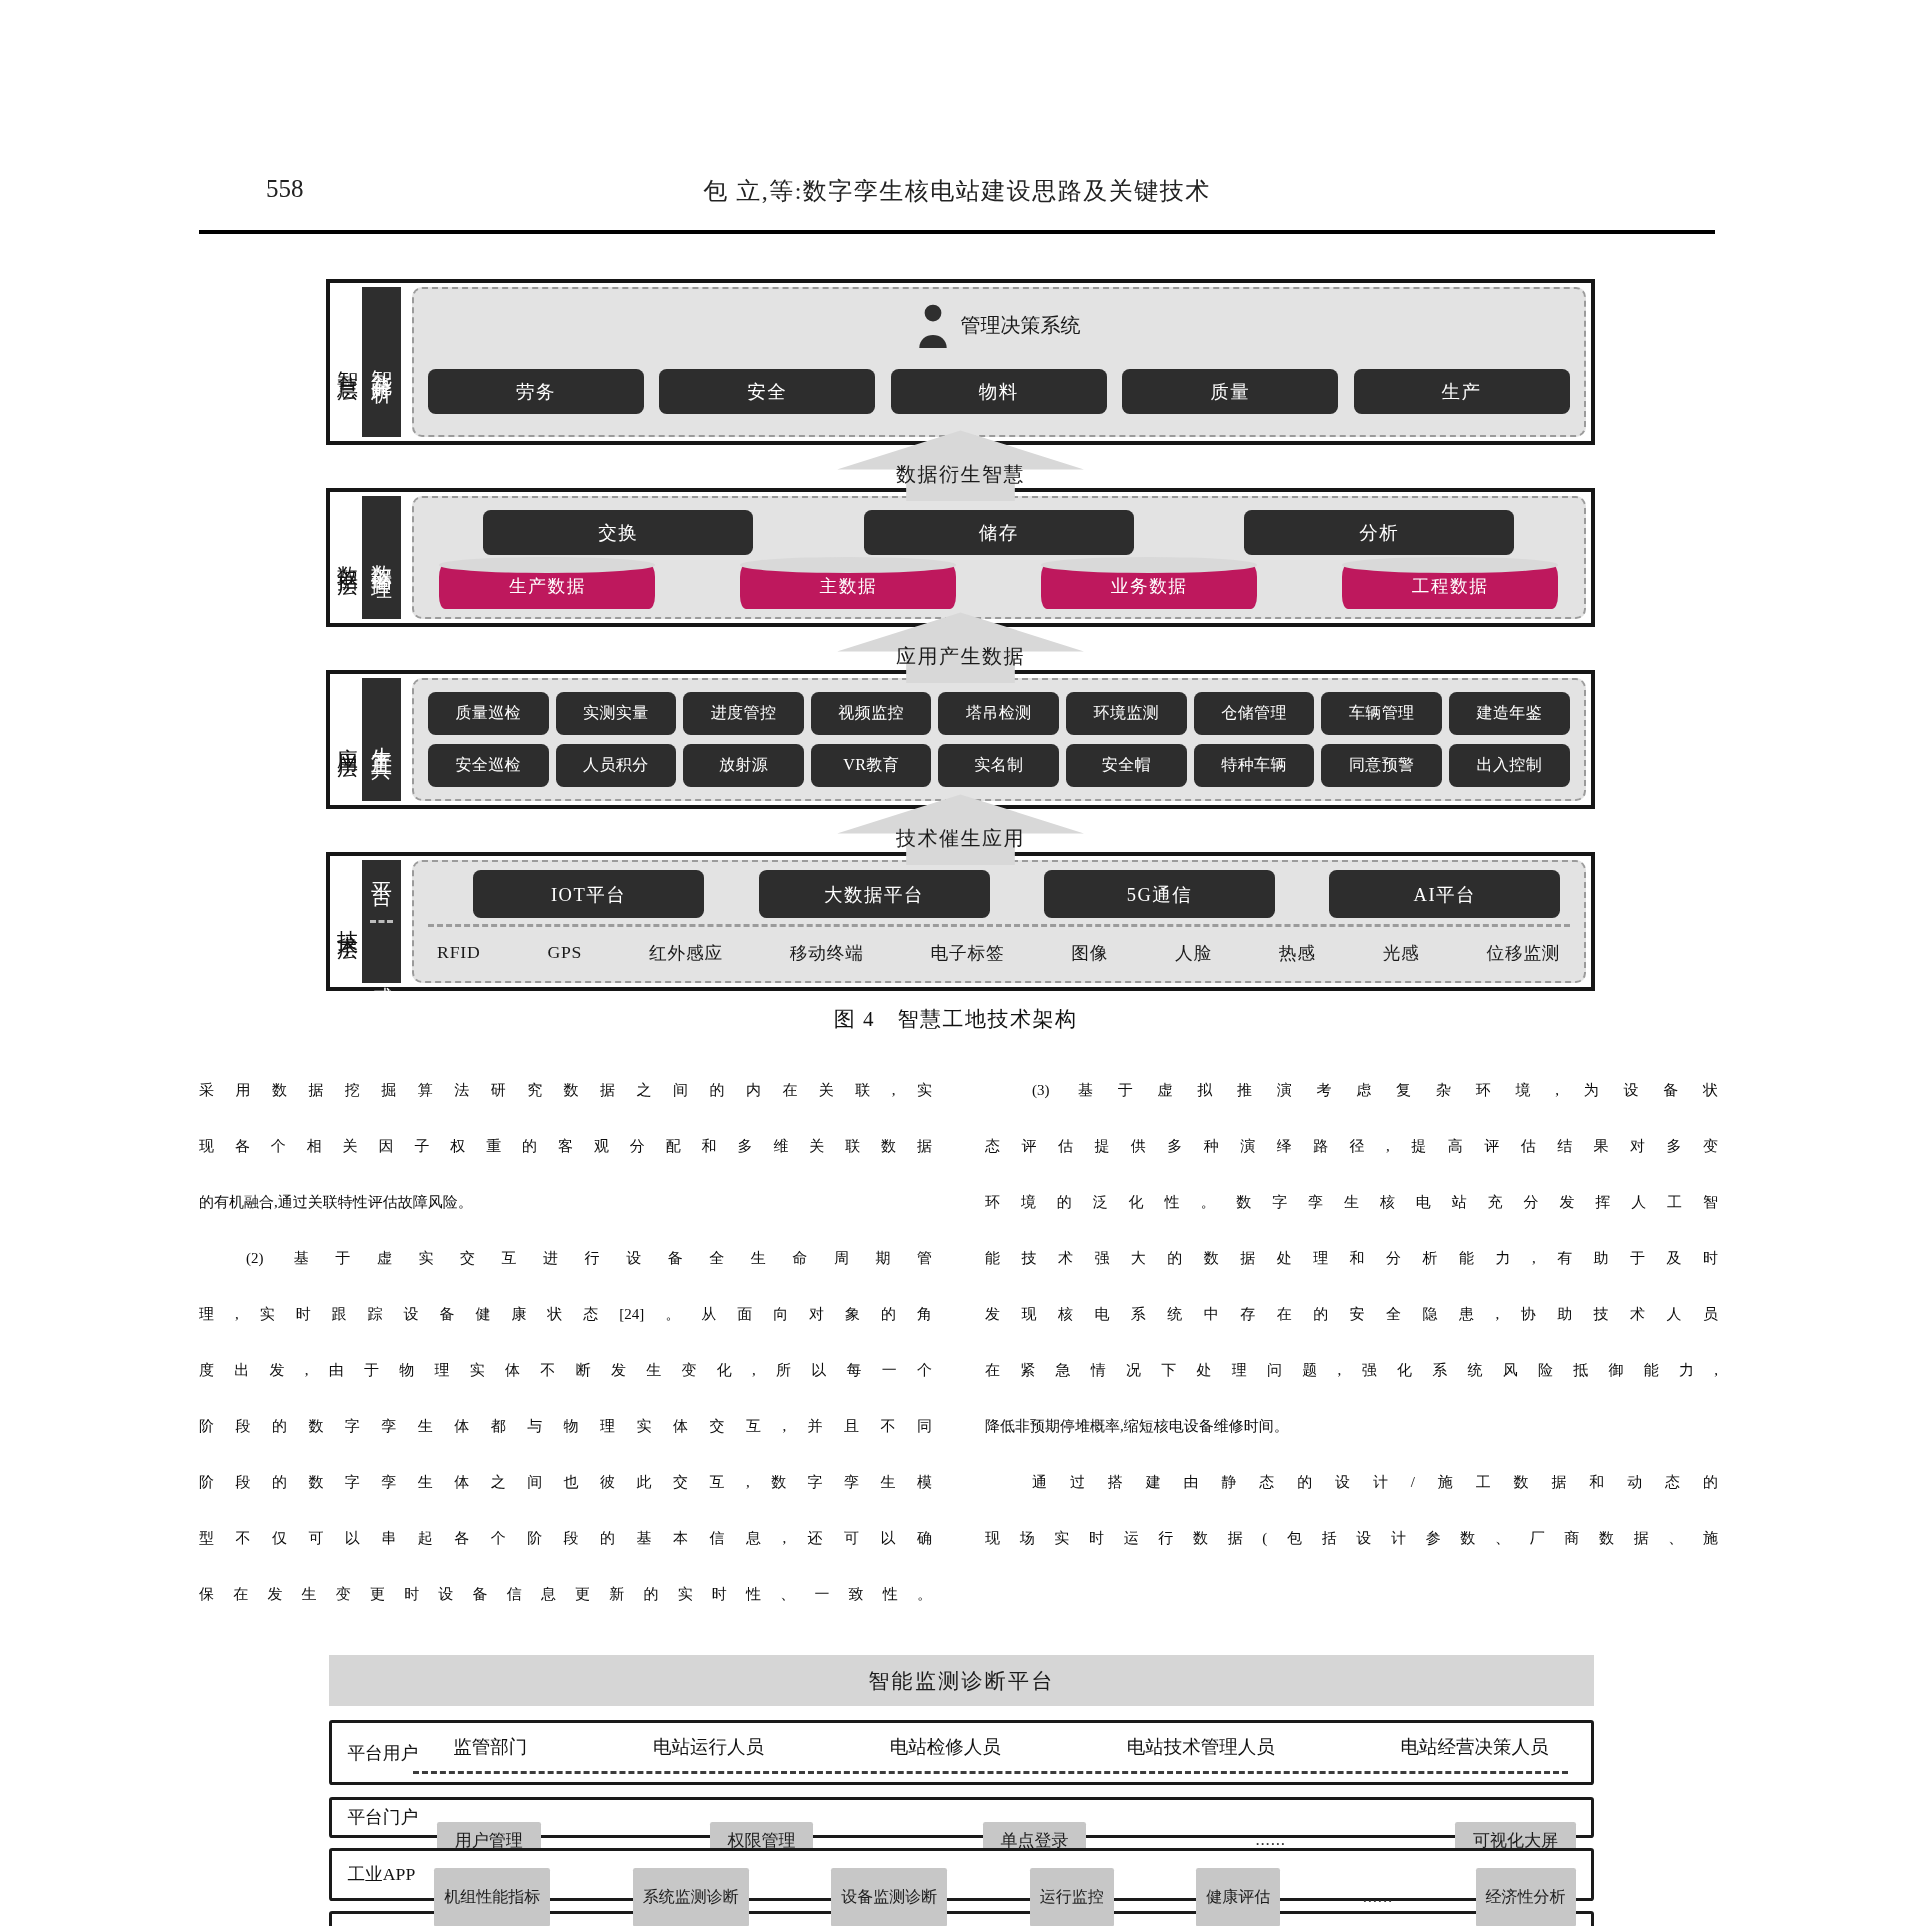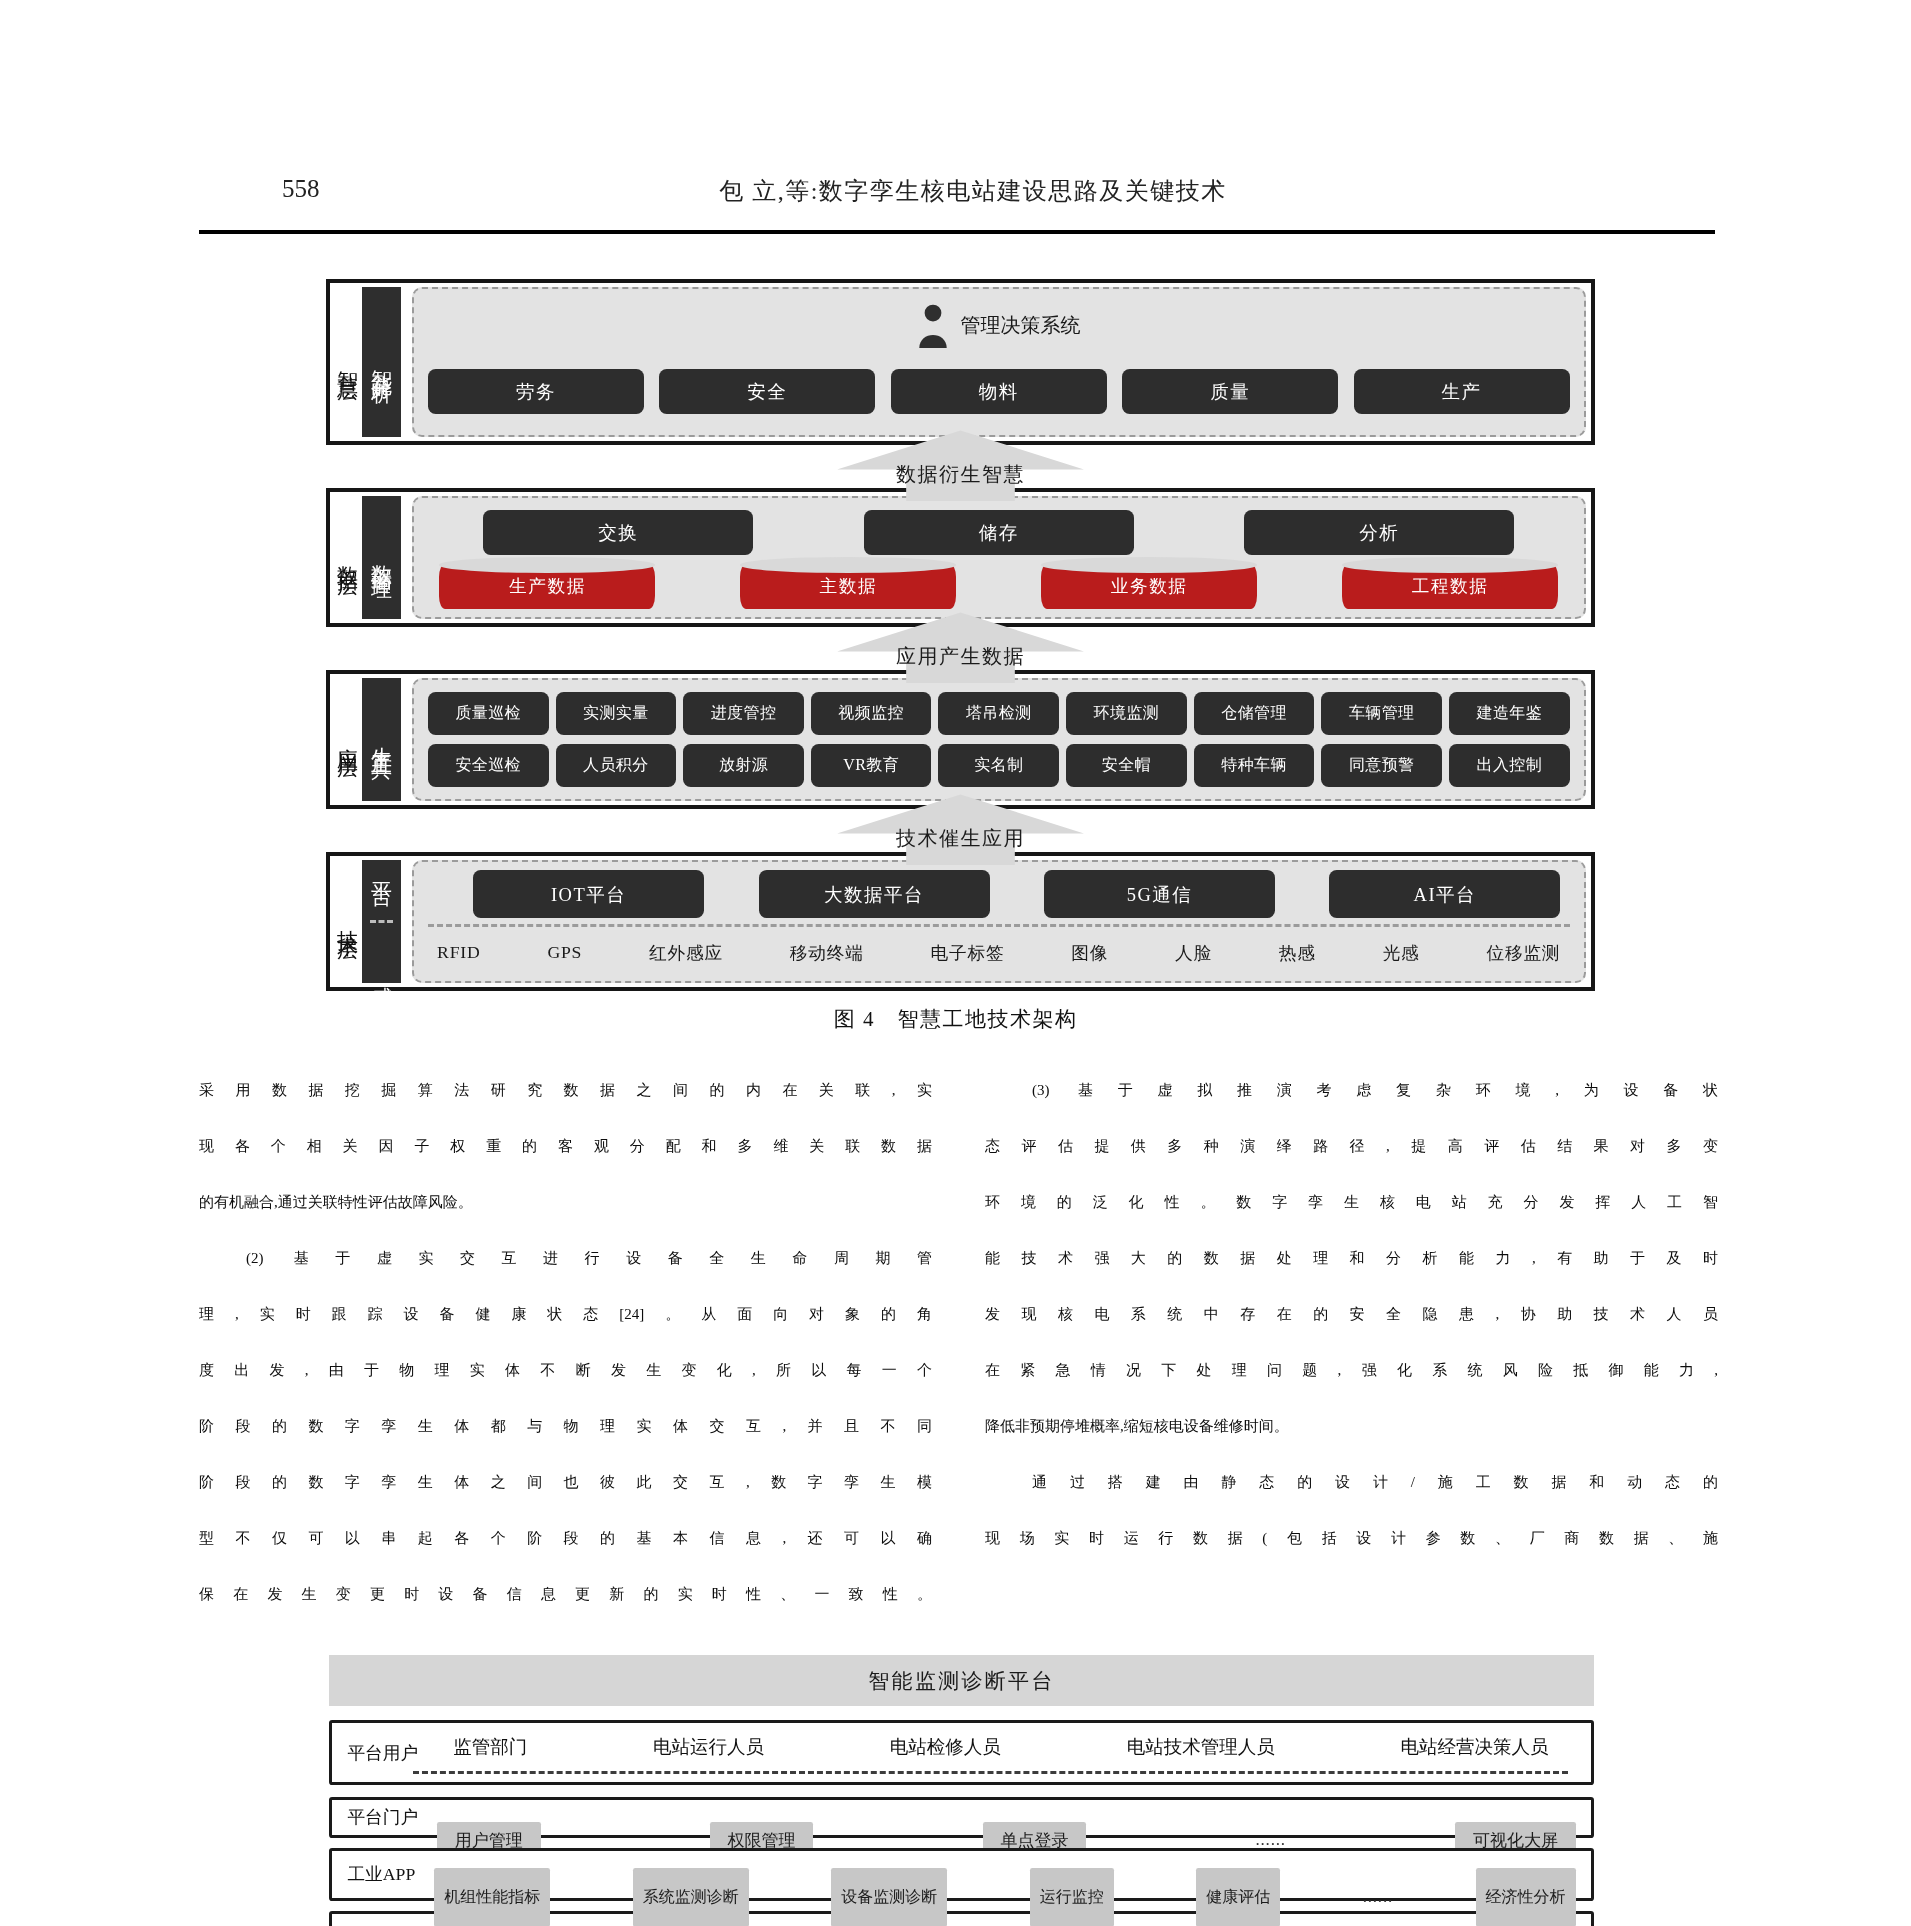--- a/index.html
+++ b/index.html
@@ -1,21 +1,21 @@
 <!DOCTYPE html>
 <html style="font-size:6.2px"><head>
 <meta charset="utf-8">
 <style>
   * { margin:0; padding:0; box-sizing:border-box; }
   html,body { background:#ffffff; }
   body { font-family:"Liberation Serif","DejaVu Serif",serif; color:#111; }
   .page { position:relative; width:1911px; height:2703px; background:#fff; overflow:hidden; }
 
   
-  .header { position:absolute; left:215px; top:175px; width:1516px; height:42px; }
+  .header { position:absolute; left:199px; top:175px; width:1516px; height:42px; }
   .page-num { position:absolute; left:67px; top:0; font-size:25px; color:#222; }
   .header-title { position:absolute; left:0; right:0; top:0; text-align:center; font-size:24px; color:#222; letter-spacing:1.5px; }
   .header-rule { position:absolute; left:199px; top:230px; width:1516px; height:3.9px; background:#000; }
 
   
   .fig4 { position:absolute; left:326px; top:279px; width:1269px; display:flex; flex-direction:column; }
   .band { display:flex; align-items:stretch; border:4.6px solid #161616; background:#fff; padding:3.9px 5.4px 3.9px 3.1px; }
   .outer-label { width:29px; display:flex; align-items:center; justify-content:center;
                  writing-mode:vertical-rl; text-orientation:upright; font-size:21px; letter-spacing:5.4px; color:#111; }
   .vbar { width:39px; background:#2e2e2e; color:#fff; display:flex; align-items:center; justify-content:center;
@@ -31,21 +31,21 @@
   .band4 { height:139px; }
   .decision { display:flex; align-items:center; justify-content:center; gap:11.6px; height:58px; }
   .decision-label { font-size:20px; color:#1a1a1a; }
   .btn-row { display:flex; flex:1; align-items:center; justify-content:space-between; gap:10px; }
   .btn-dark { background:#2d2d2d; color:#fff; border-radius:7.7px; display:flex; align-items:center; justify-content:center;
               font-size:18.5px; letter-spacing:1.5px; }
   .w1 { width:216px; height:45px; }
   .band2 .btn-row-3 { display:flex; align-items:flex-end; justify-content:space-around; height:49px; }
   .band2 .btn-dark { width:270px; height:45px; }
   .cyl-row { display:flex; align-items:flex-end; justify-content:space-between; flex:1; padding:3.9px 11.6px 0.8px 11.6px; }
-  .cyl { position:relative; z-index:0; width:216px; height:45px; background:#b91c1c; border-radius:6.2px/13px;
+  .cyl { position:relative; z-index:0; width:216px; height:45px; background:#be185d; border-radius:6.2px/13px;
          display:flex; align-items:center; justify-content:center; color:#fff; font-size:17.7px; letter-spacing:1.5px; }
   .cyl::before { content:""; position:absolute; z-index:-1; top:-6.2px; left:0; width:100%; height:15.4px; background:#d9d9d9; border-radius:50%; }
   .app-row { display:flex; flex:1; align-items:center; gap:7px; }
   .app-row .btn-dark { flex:1; height:43px; font-size:16px; letter-spacing:0.4px; }
   .band4 .btn-row-4 { display:flex; align-items:center; justify-content:space-around; height:49px; }
   .band4 .btn-dark { width:231px; height:48px;margin-left:36px; }
   .tech-divider { border-top:3.1px dashed #9b9b9b; margin:5.4px 0; }
   .sensor-row { display:flex; align-items:center; justify-content:space-between; flex:1; padding:0 9.2px; }
   .sensor { font-size:17.7px; color:#1a1a1a; letter-spacing:0.8px; }
   .arrow-row { position:relative; height:43px; }

